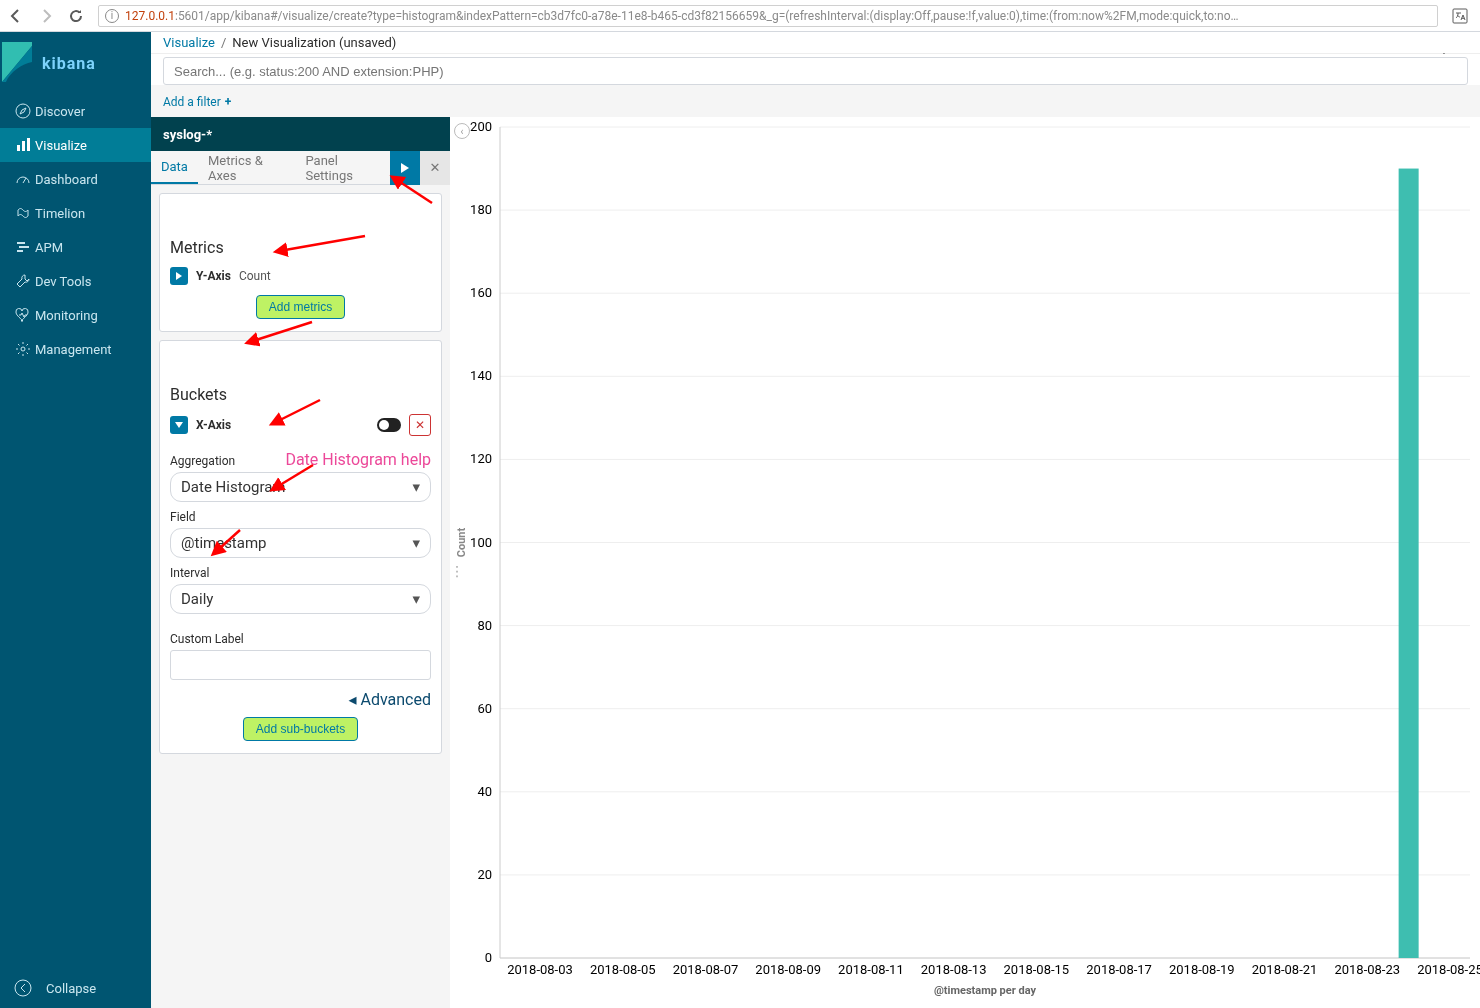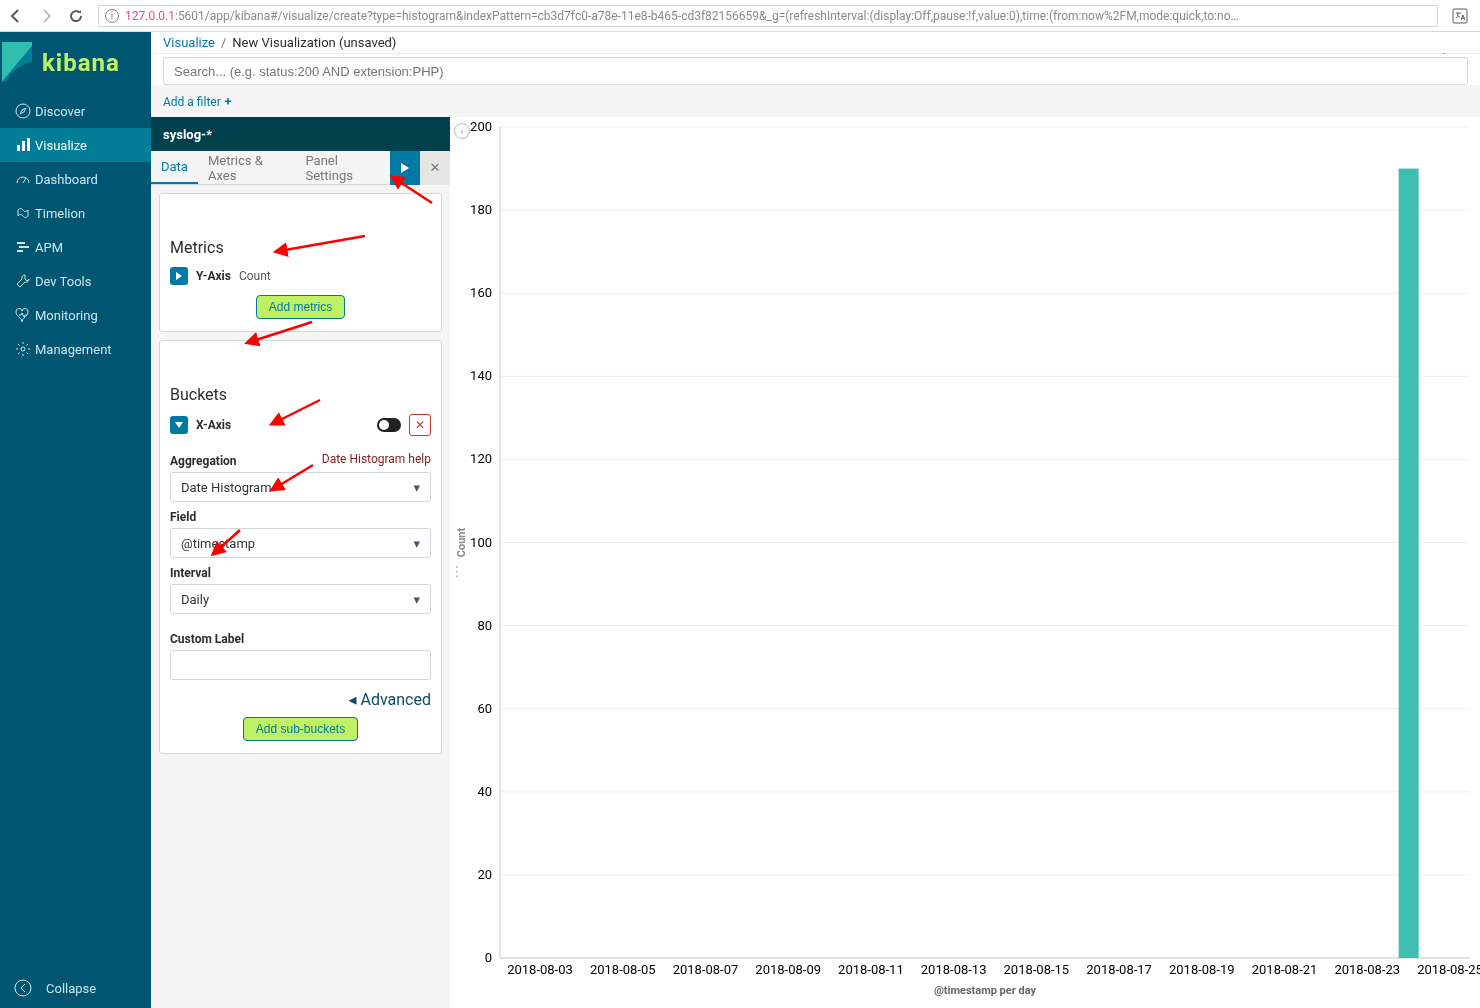--- a/index.html
+++ b/index.html
@@ -2,28 +2,28 @@
 <html><head>
 <meta charset="utf-8">
 <style>
 * { box-sizing: border-box; margin: 0; padding: 0; }
 html, body { width: 1480px; height: 1008px; font-family: -apple-system, "Segoe UI", Roboto, sans-serif; font-size: 13px; color: #2d2d2d; overflow: hidden; background: #fff; }
 .browser-bar { height: 32px; background: #fff; border-bottom: 1px solid #d4d8de; display: flex; align-items: center; padding: 0 8px; gap: 14px; }
 .browser-bar .navicon { width: 16px; height: 16px; color: #5a5a5a; display: flex; align-items: center; justify-content: center; cursor: pointer; }
 .browser-bar .navicon.dis { color: #bdbdbd; }
 .url-box { flex: 1; display: flex; align-items: center; border: 1px solid #d0d0d0; border-radius: 2px; height: 22px; padding: 0 6px; background: #fff; font-size: 12px; color: #333; overflow: hidden; white-space: nowrap; }
 .url-box .info-ic { width: 14px; height: 14px; border: 1px solid #888; border-radius: 50%; margin-right: 6px; font-size: 10px; color: #888; display: flex; align-items: center; justify-content: center; }
-.url-box .host { color: #ec4899; }
+.url-box .host { color: #c2410c; }
 .url-box .rest { color: #8a8a8a; }
 .url-trail { width: 20px; height: 16px; color: #5a5a5a; }
 .app { display: flex; height: 976px; }
 .sidebar { width: 151px; background: #005571; color: #c9e6ef; display: flex; flex-direction: column; }
 .logo-row { display: flex; align-items: center; height: 62px; }
 .logo-shape { width: 34px; height: 62px; margin-right: 8px; display: flex; align-items: center; justify-content: center; }
-.logo-text { font-size: 24px; font-weight: 700; letter-spacing: 1px; color: #bef264; }
+.logo-text { font-size: 16px; font-weight: 700; letter-spacing: 1px; color: #7dd3fc; }
 .nav-item { height: 34px; display: flex; align-items: center; padding: 0 14px; gap: 3px; font-size: 13px; cursor: pointer; }
 .nav-item.active { background: #017d97; color: #fff; }
 .nav-item .ic { width: 18px; height: 18px; display: flex; align-items: center; justify-content: center; }
 .collapse-row { margin-top: auto; height: 40px; display: flex; align-items: center; padding: 0 14px; gap: 14px; cursor: pointer; }
 .main { flex: 1; background: #f5f5f5; display: flex; flex-direction: column; }
 .crumb-row { height: 22px; background: #fff; display: flex; align-items: center; padding: 0 12px; font-size: 13px; border-bottom: 1px solid #eee; }
 .crumb-row .link { color: #0079a5; cursor: pointer; }
 .crumb-row .sep { color: #777; margin: 0 6px; }
 .crumb-row .cur { color: #2d2d2d; }
 .crumb-actions { margin-left: auto; display: flex; gap: 16px; color: #555; margin-top: 32px; }
@@ -48,24 +48,24 @@
 .agg-row { display: flex; align-items: center; gap: 8px; margin-bottom: 10px; }
 .blue-toggle { width: 18px; height: 18px; background: #0079a5; border-radius: 3px; display: flex; align-items: center; justify-content: center; color: #fff; cursor: pointer; }
 .agg-row .atitle { font-weight: 700; font-size: 12px; }
 .agg-row .avalue { font-size: 12px; color: #555; }
 .agg-row .spacer { flex: 1; }
 .mini-toggle { width: 24px; height: 14px; background: #222; border-radius: 8px; position: relative; cursor: pointer; }
 .mini-toggle::after { content: ""; position: absolute; width: 10px; height: 10px; background: #fff; border-radius: 50%; top: 2px; left: 2px; }
 .del-btn { width: 22px; height: 22px; border: 1px solid #c33; color: #c33; border-radius: 3px; display: flex; align-items: center; justify-content: center; font-size: 12px; cursor: pointer; }
 .outline-btn { border: 1px solid #0079a5; color: #0079a5; background: #bef264; padding: 4px 12px; border-radius: 4px; font-size: 12px; cursor: pointer; }
 .center { text-align: center; }
-.lbl { font-size: 12px; font-weight: 700; color: #2d2d2d; margin: 8px 0 4px 0; display: block; }
+.lbl { font-size: 12px; font-weight: 400; color: #2d2d2d; margin: 8px 0 4px 0; display: block; }
 .lbl-row { display: flex; justify-content: space-between; align-items: center; }
-.help-link { color: #7f1d1d; font-size: 12px; cursor: pointer; }
-.select-box { width: 100%; height: 30px; border: 1px solid #d4d8de; border-radius: 3px; background: #fff; display: flex; align-items: center; padding: 0 10px; font-size: 13px; color: #333; cursor: pointer; position: relative; }
+.help-link { color: #ec4899; font-size: 16px; cursor: pointer; }
+.select-box { width: 100%; height: 30px; border: 1px solid #d4d8de; border-radius: 11px; background: #fff; display: flex; align-items: center; padding: 0 10px; font-size: 15px; color: #333; cursor: pointer; position: relative; }
 .select-box .caret { position: absolute; right: 10px; color: #555; }
 .text-input { width: 100%; height: 30px; border: 1px solid #d4d8de; border-radius: 3px; padding: 0 8px; }
 .adv-row { display: flex; justify-content: flex-end; margin: 10px 0 8px 0; }
 .adv-link { color: #0c4a6e; font-size: 16px; cursor: pointer; }
 .chart-col { flex: 1; position: relative; background: #fff; display: flex; }
 .chart-collapse { position: absolute; left: 4px; top: 6px; width: 16px; height: 16px; border: 1px solid #bbb; border-radius: 50%; color: #999; font-size: 10px; display: flex; align-items: center; justify-content: center; cursor: pointer; background: #fff; }
 .splitter { position: absolute; left: 0; top: 50%; color: #aaa; font-size: 14px; cursor: col-resize; }
 .chart-svg { width: 100%; height: 100%; }
 .axis-label { fill: #888; font-size: 11px; font-weight: 700; }
 .xaxis-label { fill: #666; font-size: 11px; font-weight: 700; }

